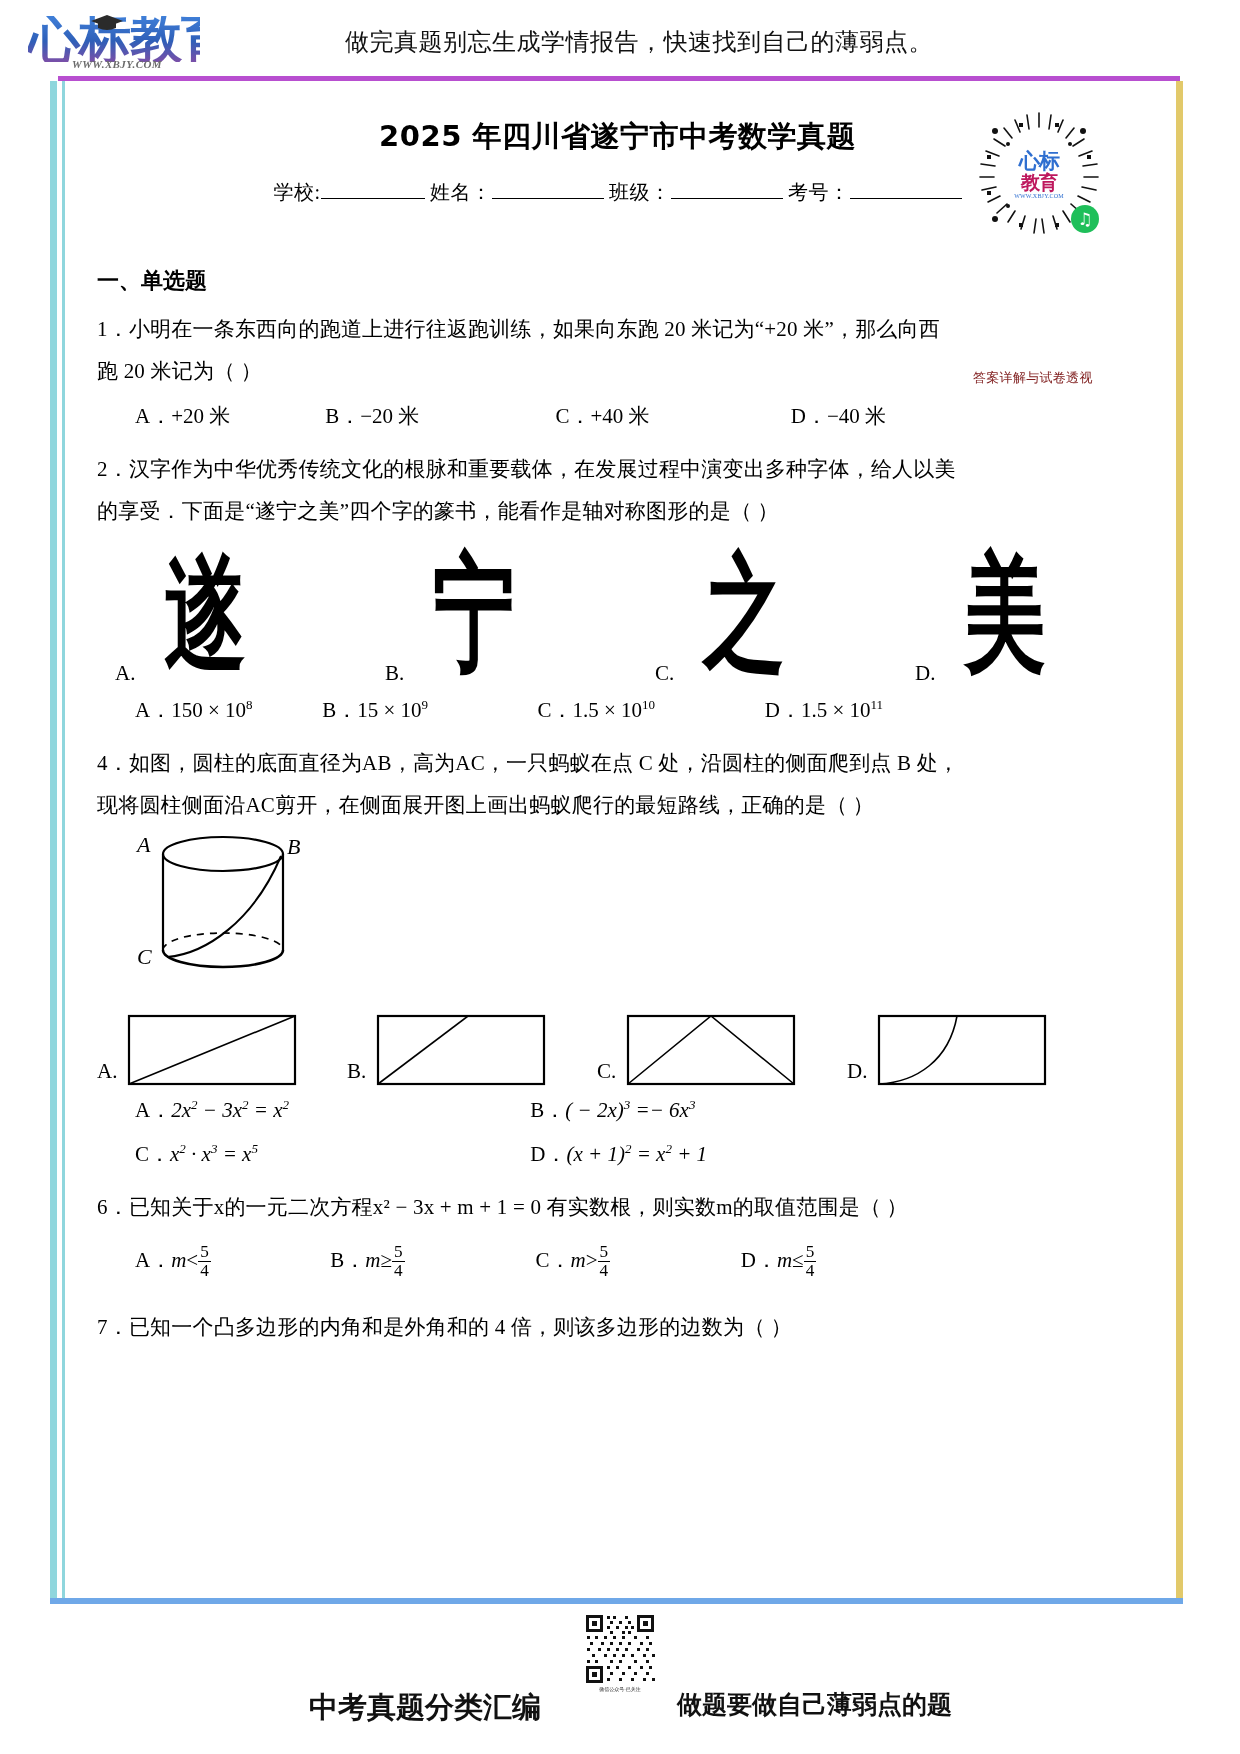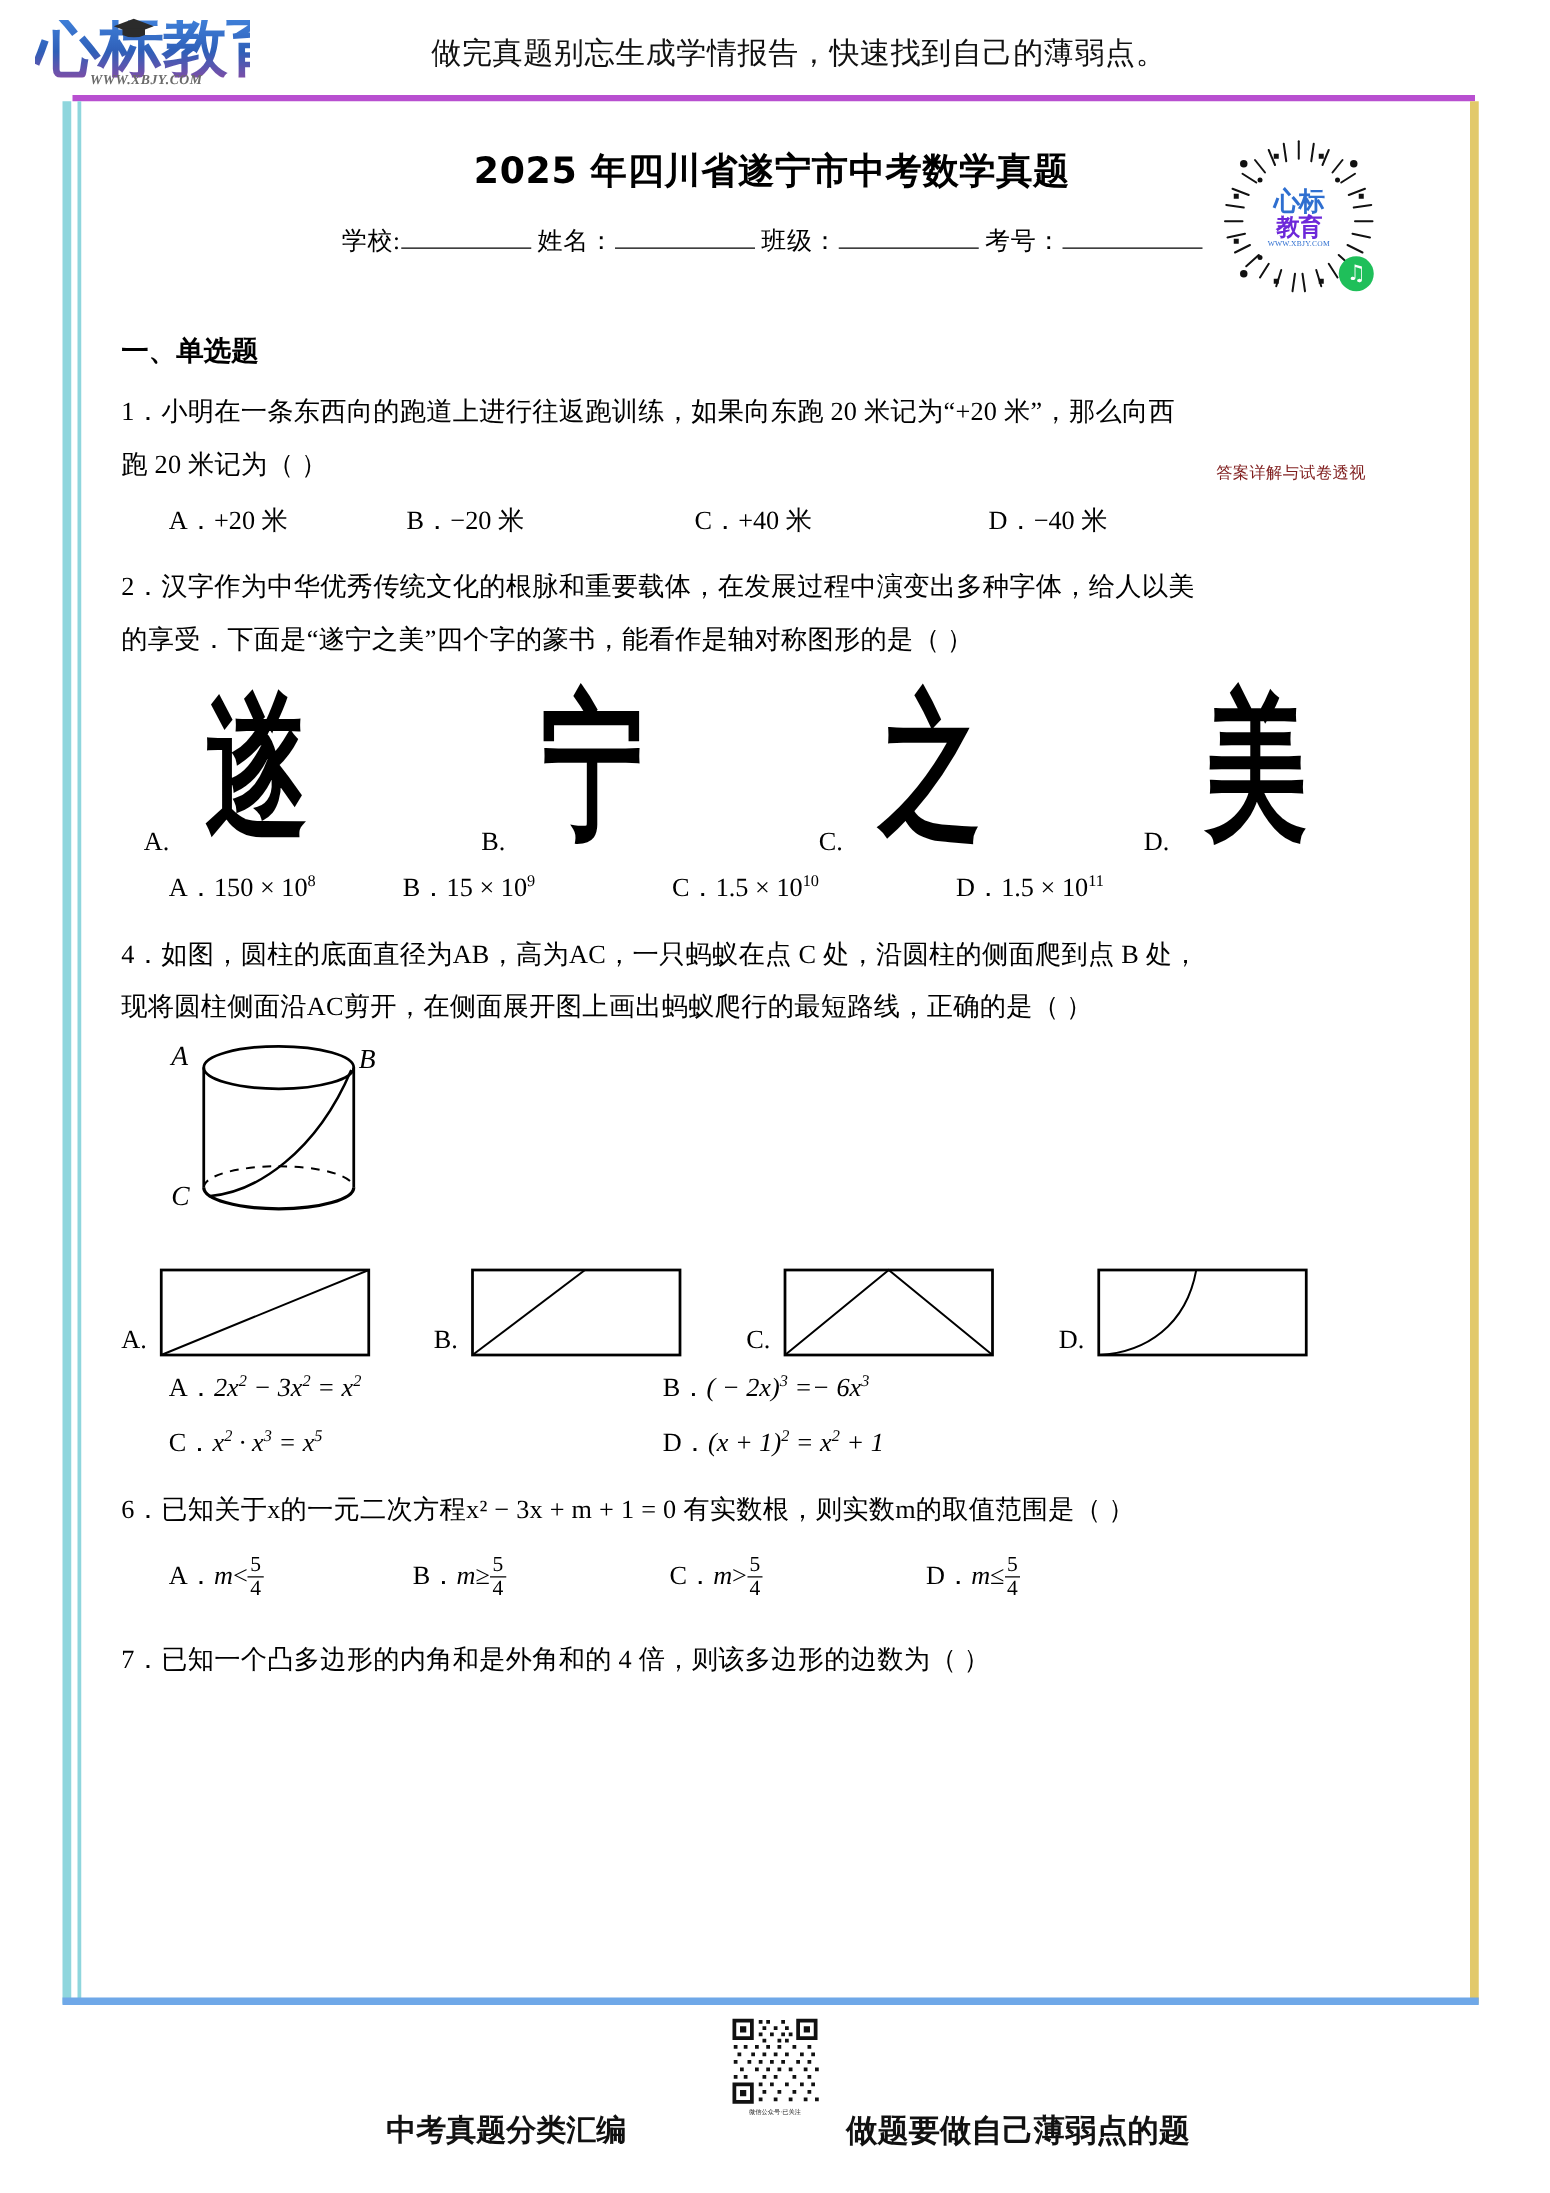--- a/index.html
+++ b/index.html
@@ -101,21 +101,21 @@
   .qr-inner {
     position:absolute; left:26px; top:26px; width:76px; height:76px;
     display:flex; flex-direction:column; align-items:center; justify-content:center;
   }
   .qr-brand1 {
     font-family:"DejaVu Sans", sans-serif; font-weight:bold;
     font-size:21px; color:#2f6fd0; line-height:21px; letter-spacing:-1px;
   }
   .qr-brand2 {
     font-family:"DejaVu Sans", sans-serif; font-weight:bold;
-    font-size:19px; color:#6d28d9; line-height:21px; letter-spacing:-1px;
+    font-size:19px; color:#be185d; line-height:21px; letter-spacing:-1px;
   }
   .qr-brand3 {
     font-family:"Liberation Serif", serif; font-size:6px; color:#2f6fd0;
     letter-spacing:0.2px;
   }
   .qr-badge {
     position:absolute; right:4px; bottom:6px;
     width:28px; height:28px; border-radius:50%;
     background:#1fbf5a; color:#fff;
     display:flex; align-items:center; justify-content:center;
@@ -184,21 +184,21 @@
     position:absolute; left:583px; top:0px; width:74px; height:74px;
   }
   .footer-qr-cap {
     position:absolute; left:583px; top:74px; width:74px;
     text-align:center; font-size:5px; color:#222;
     font-family:"DejaVu Sans", sans-serif;
   }
   .footer-left {
     position:absolute; left:309px; top:76px;
     font-family:"DejaVu Sans", sans-serif; font-weight:bold;
-    font-size:24px; color:#111; white-space:nowrap;
+    font-size:29px; color:#111; white-space:nowrap;
   }
   .footer-right {
     position:absolute; left:677px; top:76px;
     font-family:"DejaVu Sans", sans-serif; font-weight:bold;
     font-size:25px; color:#111; white-space:nowrap;
   }
 </style>
 </head>
 <body>
 

